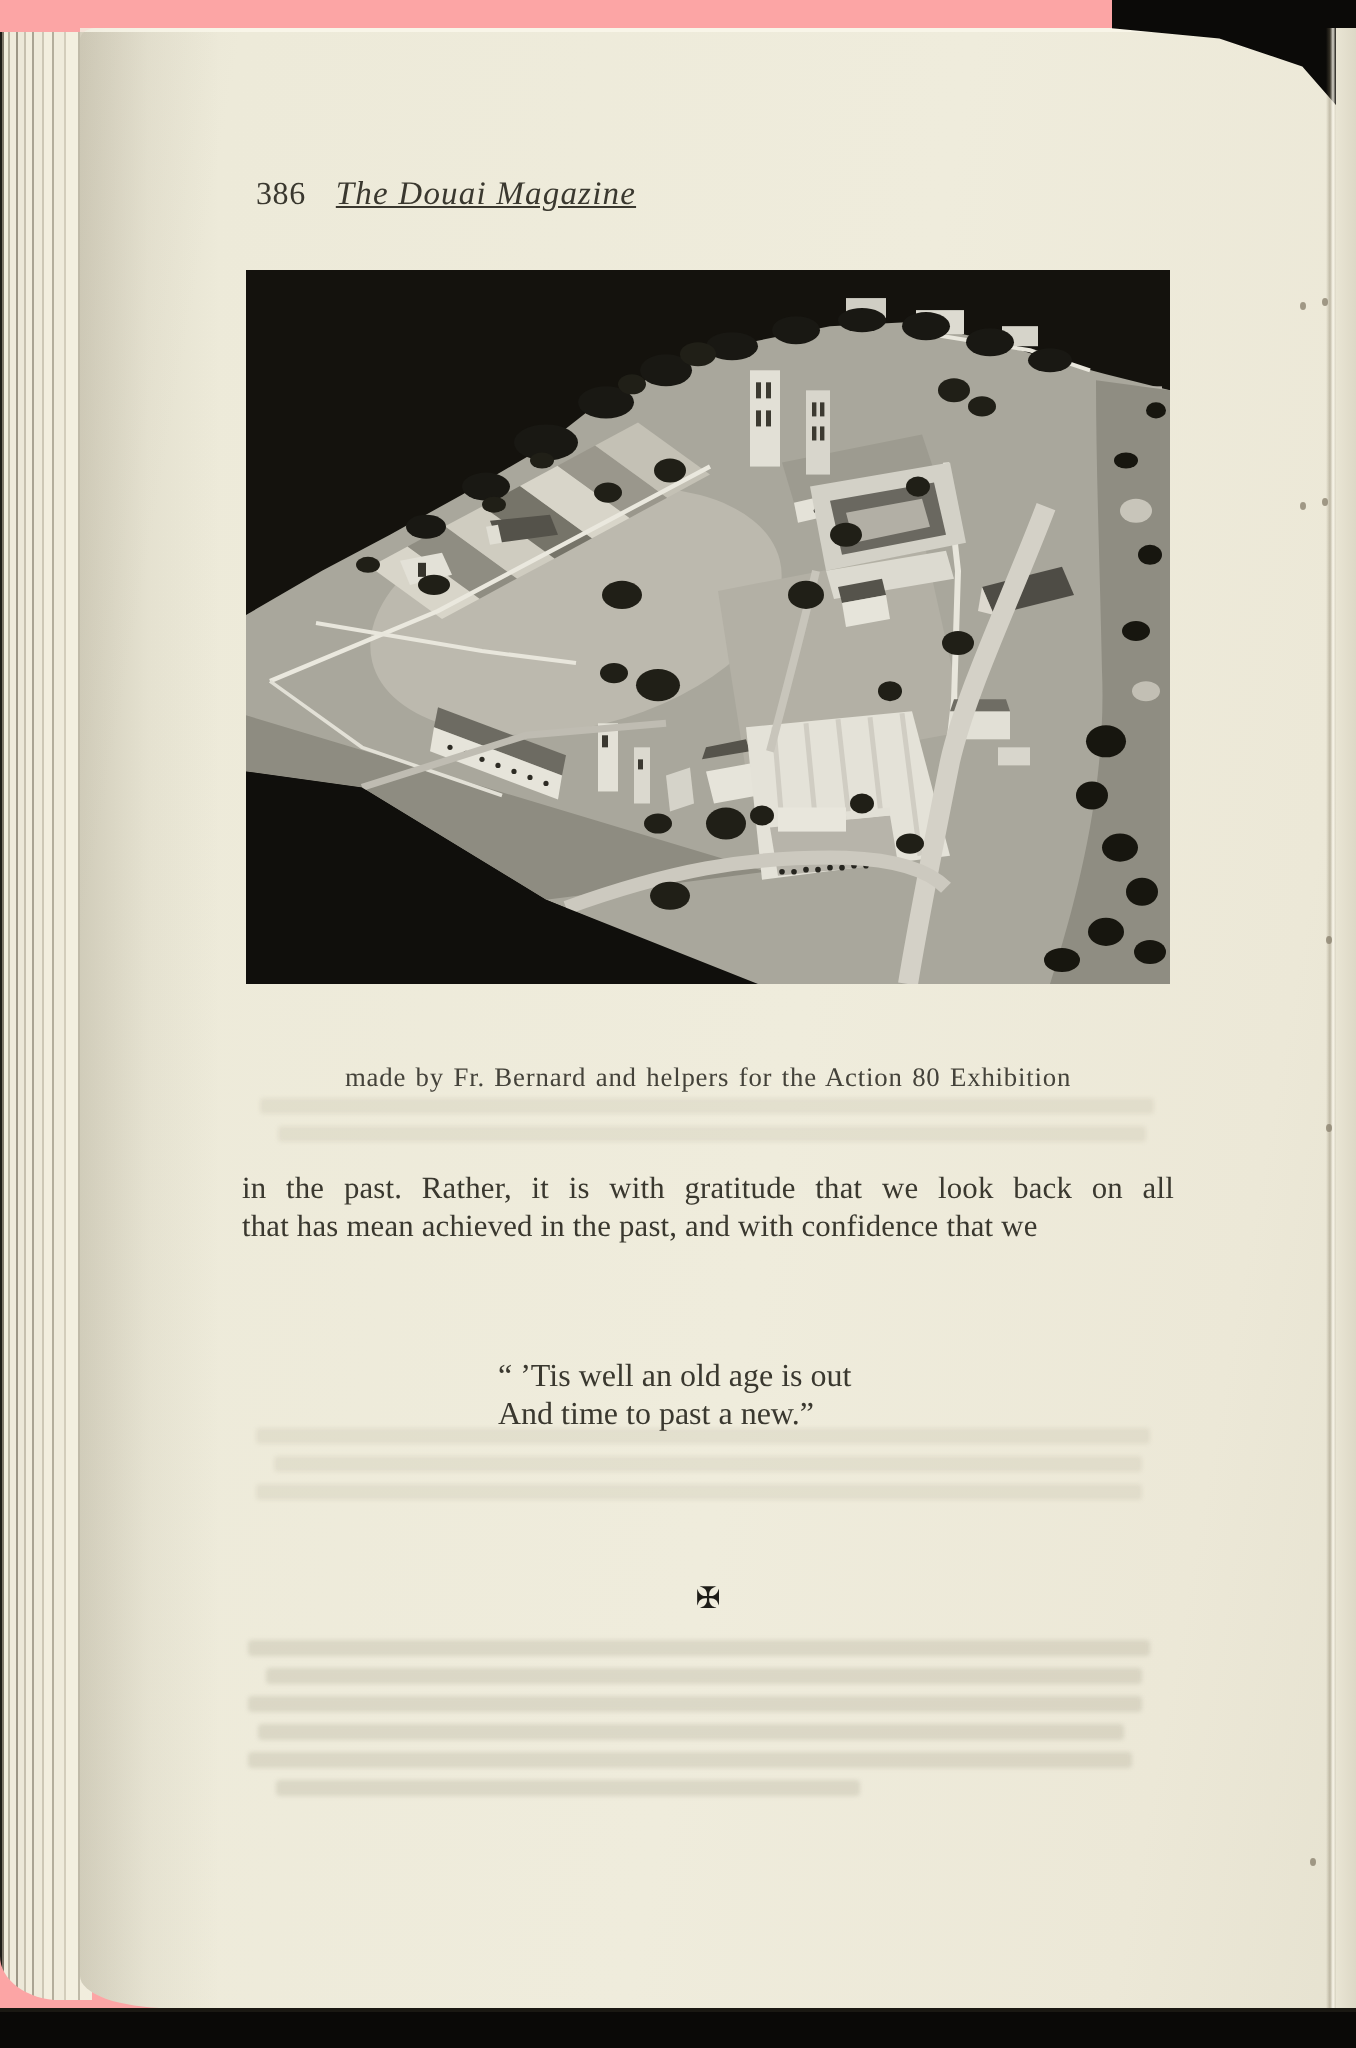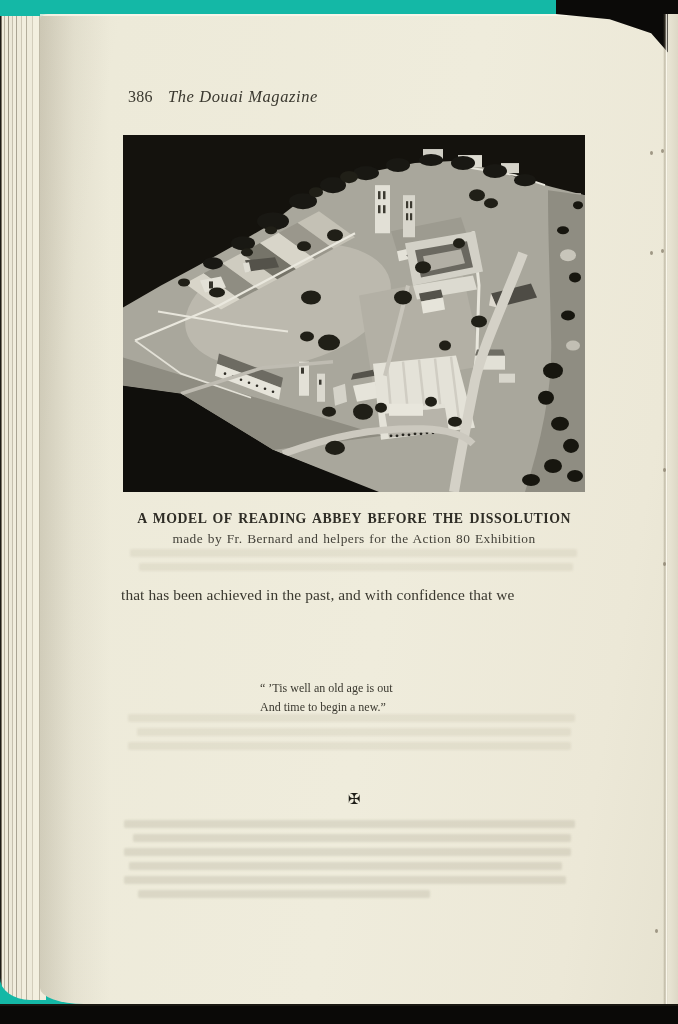--- a/index.html
+++ b/index.html
@@ -1,18 +1,18 @@
 <!DOCTYPE html>
 <html><head>
 <meta charset="utf-8">
 <style>
   html,body{margin:0;padding:0;background:#000;}
   .scan{
     position:relative;width:678px;height:1024px;overflow:hidden;
-    background:#14b8a6;
+    background:#fca5a5;
     font-family:"Liberation Serif","DejaVu Serif",serif;
   }
   
   .page{
     position:absolute;left:40px;top:14px;width:638px;height:990px;
     background:linear-gradient(100deg,#e7e3d2 0%,#edead9 10%,#efecdc 55%,#ece8d7 85%,#e6e2d0 100%);
     border-bottom-left-radius:44px 16px;
     border-top-left-radius:8px 6px;
   }
   .page::before{ 
@@ -51,41 +51,41 @@
     position:absolute;left:0;top:1004px;width:678px;height:20px;background:#0a0907;
     border-top:2px solid #1a1812;
   }
   
   .ink{color:#3a382f;}
   .running-head{
     position:absolute;left:128px;top:87px;display:flex;gap:15px;align-items:baseline;
     font-size:16.5px;letter-spacing:.3px;
   }
   .running-head .folio{font-size:16px;}
-  .running-head .mag{font-style:italic;letter-spacing:.6px;}
+  .running-head .mag{font-style:italic;letter-spacing:.6px;text-decoration:underline;}
   .photo{
     position:absolute;left:123px;top:135px;width:462px;height:357px;background:#12110d;
   }
   .photo svg{display:block;width:100%;height:100%;}
   .cap-title{
     position:absolute;left:121px;top:511px;width:466px;text-align:center;
     font-weight:bold;font-size:13.8px;letter-spacing:.5px;word-spacing:2px;color:#2f2d26;
   }
   .cap-credit{
     position:absolute;left:121px;top:531px;width:466px;text-align:center;
     font-size:13.4px;letter-spacing:.4px;word-spacing:1px;color:#44423a;
   }
   .body-par{
     position:absolute;left:121px;top:585px;width:466px;
     font-size:15.4px;line-height:19.4px;letter-spacing:.1px;
   }
   .jline{text-align:justify;text-align-last:justify;}
   .jline:last-child{text-align-last:left;}
   .quote{
-    position:absolute;left:260px;top:679px;font-size:12px;line-height:19.4px;
+    position:absolute;left:249px;top:679px;font-size:16px;line-height:19.4px;
   }
   .ornament{
     position:absolute;left:121px;top:790px;width:466px;text-align:center;
     font-family:"DejaVu Sans",sans-serif;font-size:15px;color:#1d1c17;
   }
   
   .ghost{position:absolute;filter:blur(1.1px);}
   .ghost .gl{height:8px;margin-bottom:6px;background:rgba(125,116,92,.17);border-radius:2px;}
   .ghost.light .gl{background:rgba(125,116,92,.10);}
   .ghost .gl:nth-child(1){width:99%;}
@@ -293,21 +293,20 @@
           <ellipse cx="452" cy="142" rx="6" ry="5"></ellipse>
         <ellipse cx="440" cy="95" rx="6" ry="4"></ellipse>
           <ellipse cx="455" cy="70" rx="5" ry="4"></ellipse>
         <ellipse cx="408" cy="344" rx="9" ry="6"></ellipse>
       </g>
 
       <polygon fill="#100f0c" points="0,250 58,258 150,314 256,356 0,356"></polygon>
     </svg>
   </div>
 
-  <div class="cap-title">A MODEL OF READING ABBEY BEFORE THE DISSOLUTION</div>
   <div class="cap-credit">made by Fr. Bernard and helpers for the Action 80 Exhibition</div>
 
   <div class="ghost light" style="left:130px;top:549px;width:452px;">
     <div class="gl"></div>
       <div class="gl"></div>
   </div>
   <div class="ghost light" style="left:128px;top:714px;width:452px;">
     <div class="gl"></div>
       <div class="gl"></div>
       <div class="gl"></div>
@@ -315,22 +314,23 @@
   <div class="ghost" style="left:124px;top:820px;width:456px;">
     <div class="gl"></div>
       <div class="gl"></div>
       <div class="gl"></div>
     <div class="gl"></div>
       <div class="gl"></div>
       <div class="gl"></div>
   </div>
 
   <div class="body-par ink">
-      <div class="jline">that has been achieved in the past, and with confidence that we</div>
+      <div class="jline">in the past.  Rather, it is with gratitude that we look back on all</div>
+      <div class="jline">that has mean achieved in the past, and with confidence that we</div>
     </div>
   <div class="quote ink">
     <div>“ ’Tis well an old age is out</div>
-    <div>And time to begin a new.”</div>
+    <div>And time to past a new.”</div>
   </div>
 
   <div class="ornament">✠</div>
 
 </div>
 
 </body></html>

